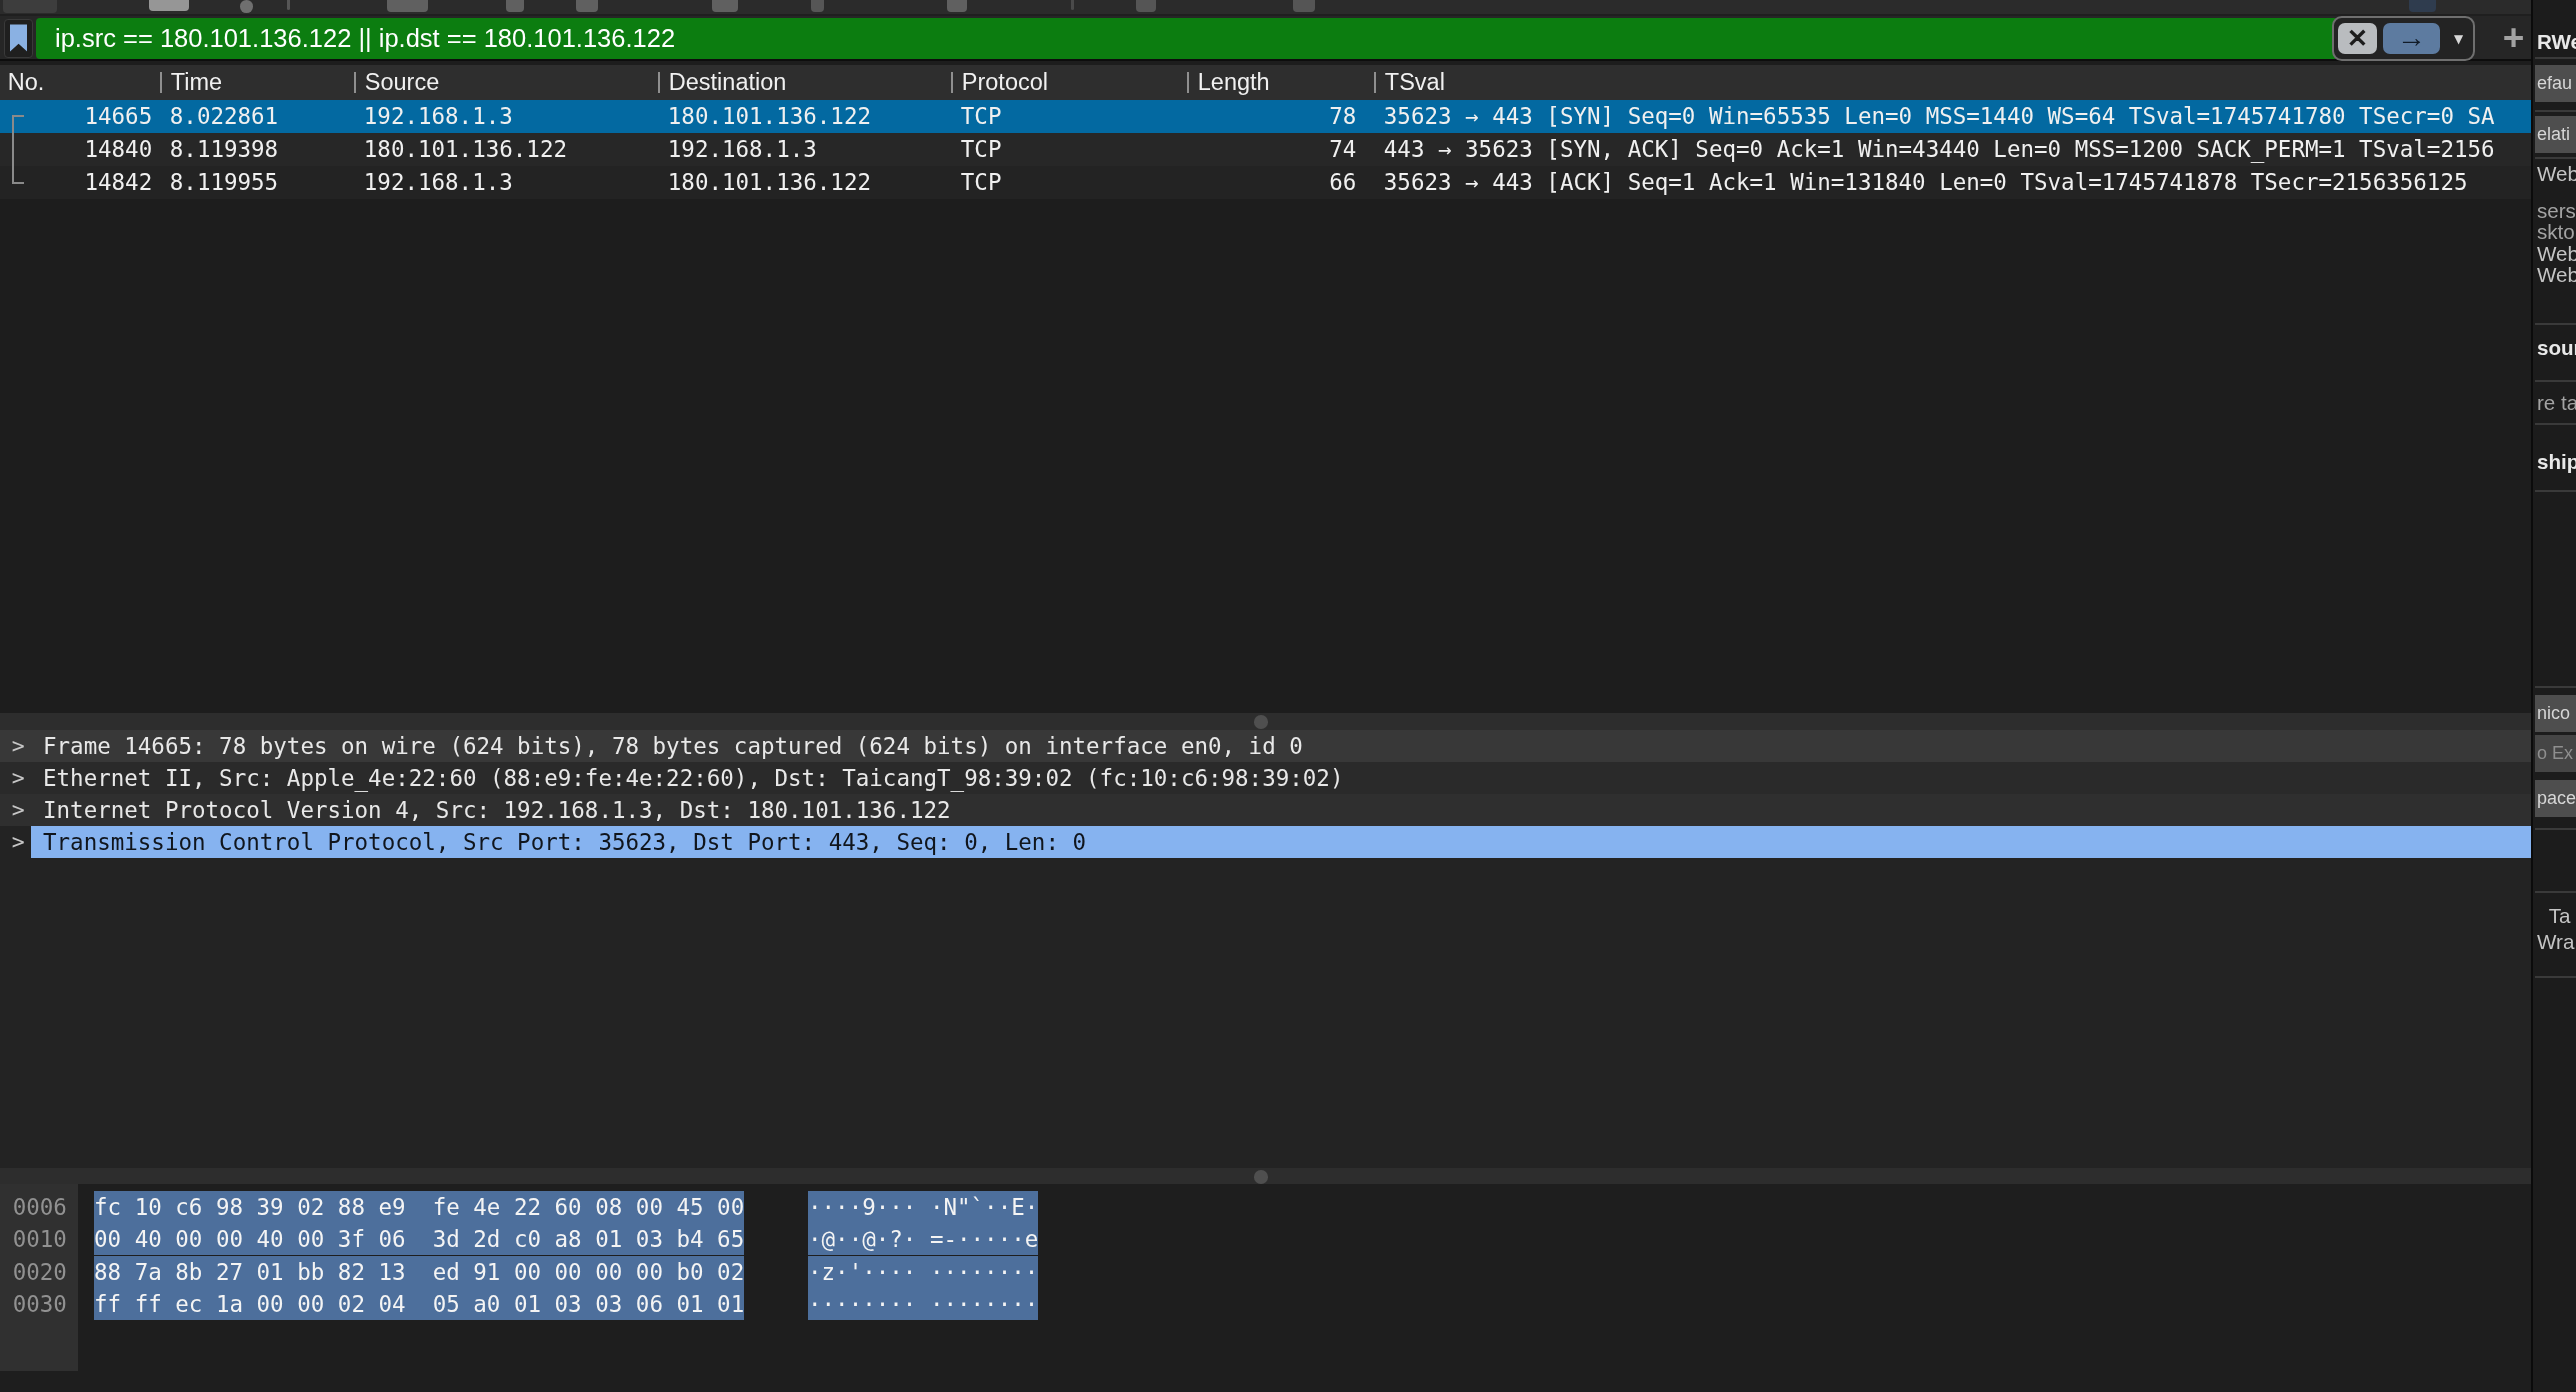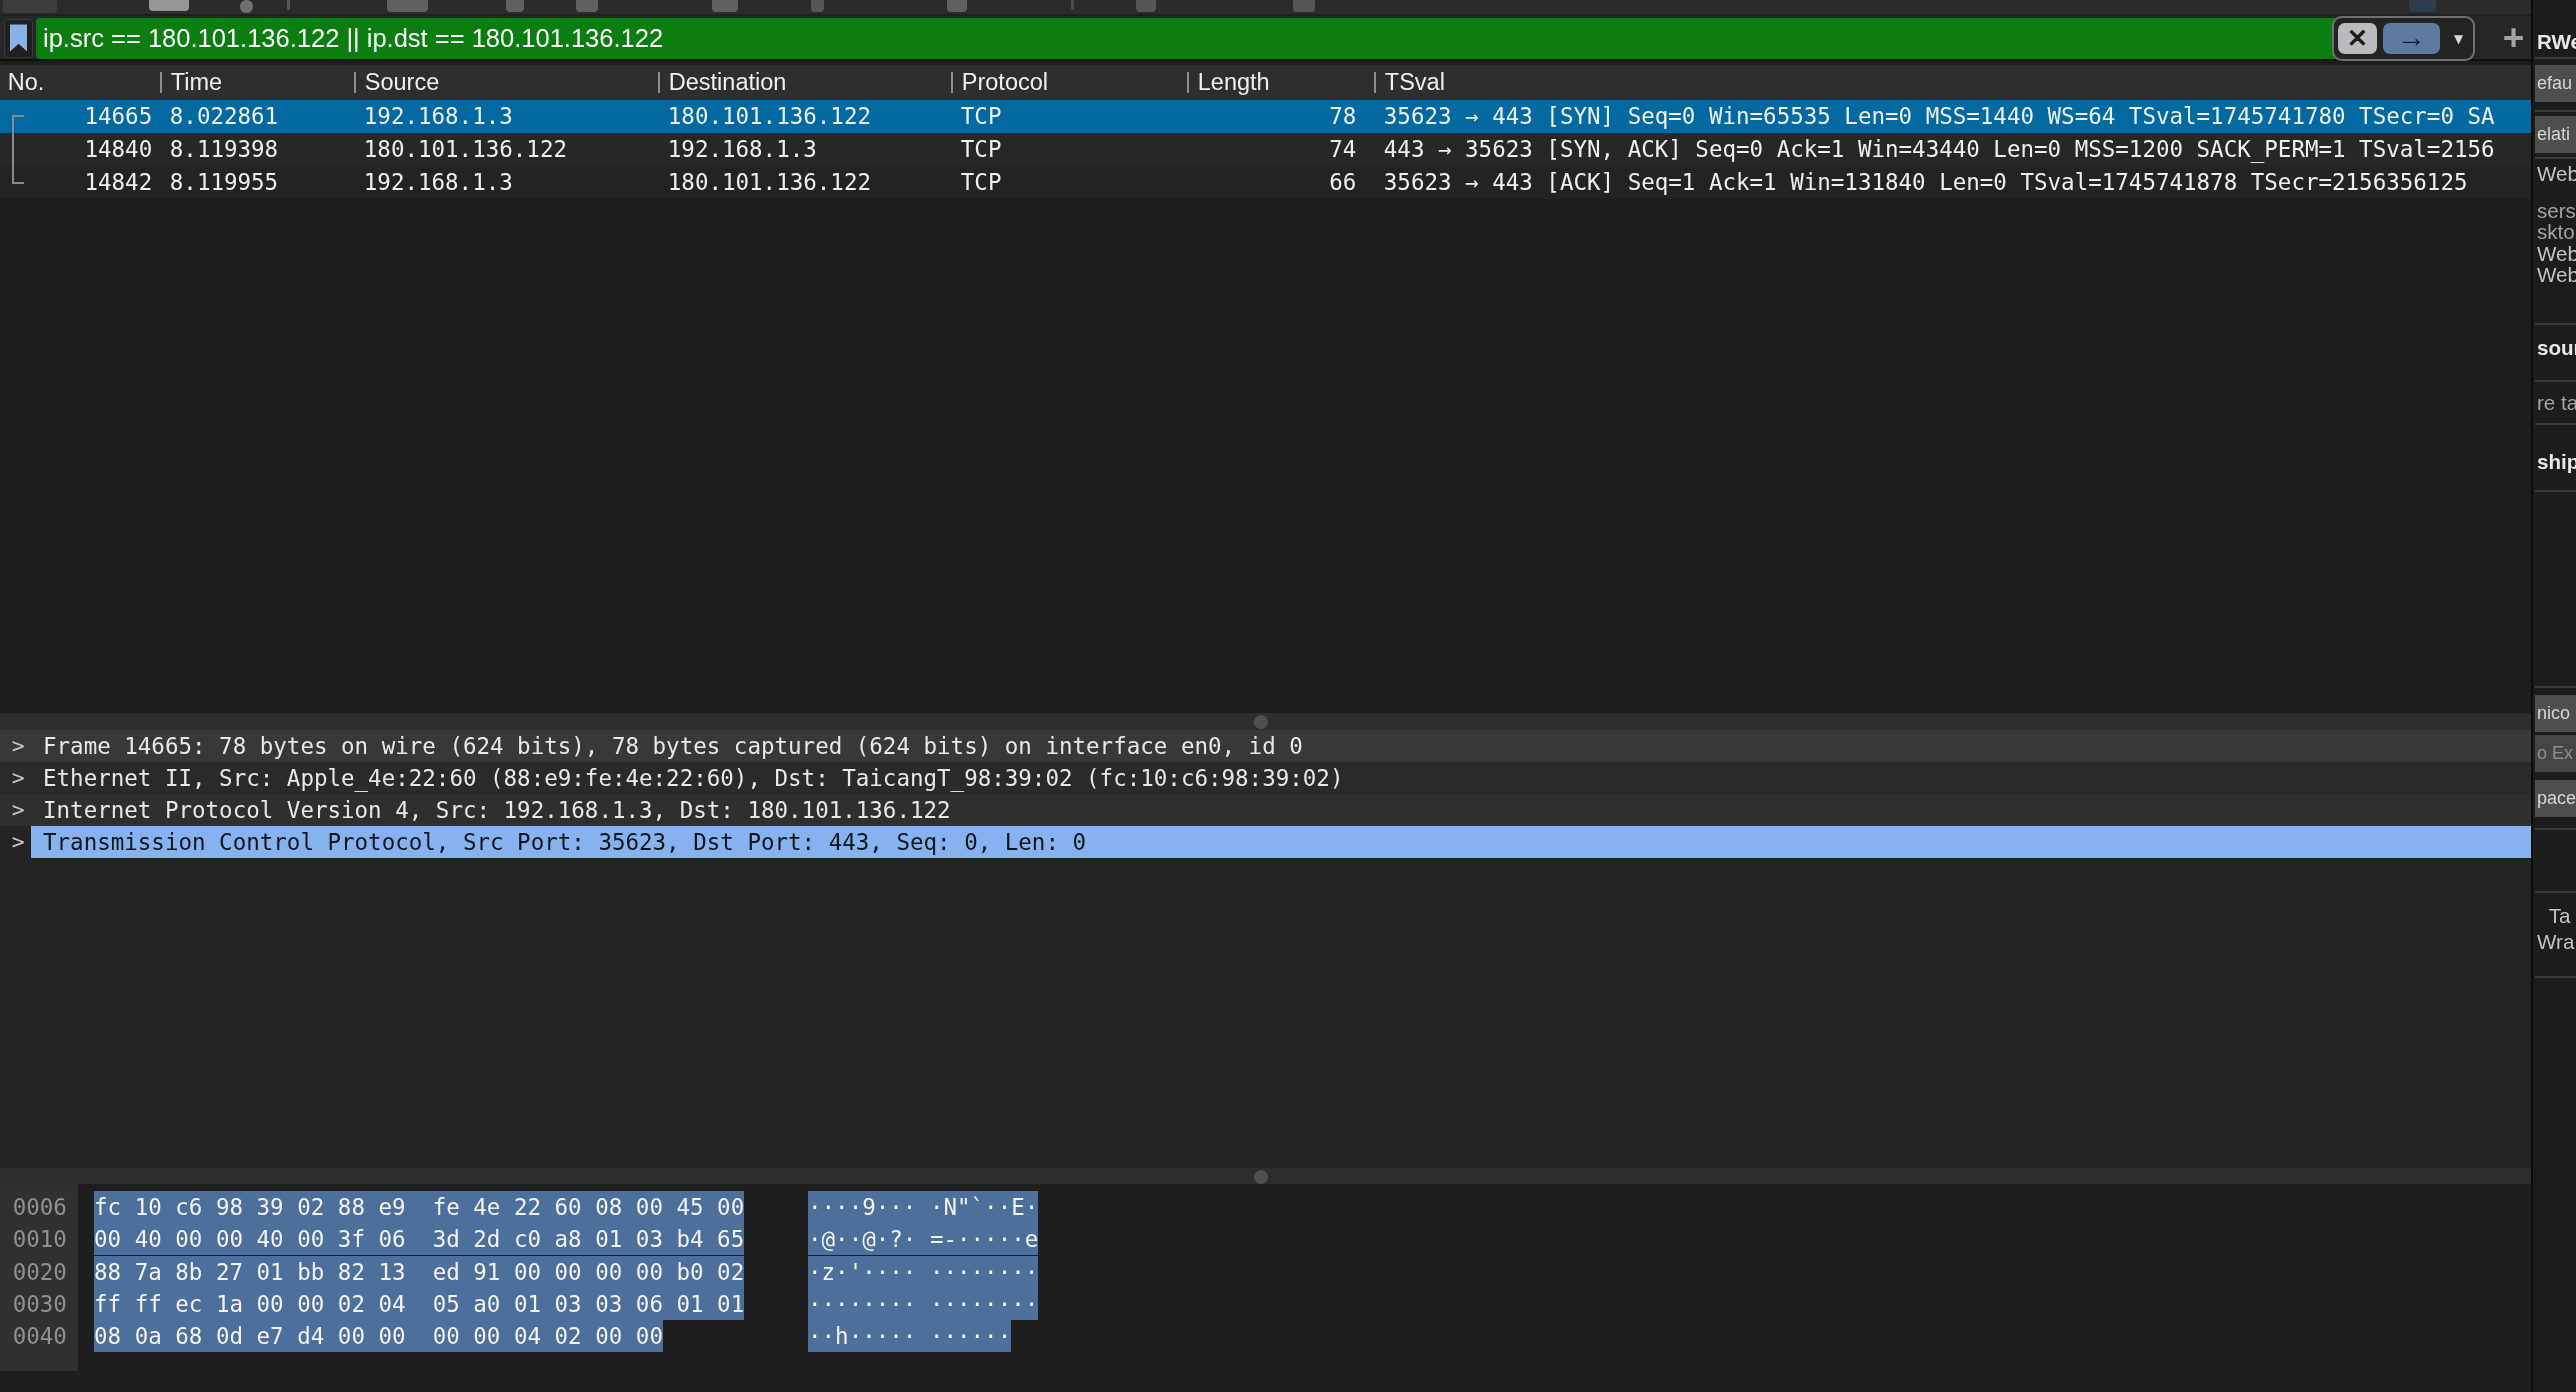--- a/index.html
+++ b/index.html
@@ -11,21 +11,21 @@
   .ws { position: absolute; top:0; left:0; width: 2533px; height: 1393px; background:#1d1d1d; border-right: 2px solid #0b0b0b; overflow: hidden; }
 
   
   .top-strip { position:absolute; top:0; left:0; width:100%; height:15.7px; background:#2b2b2b; border-bottom:2px solid #1f1f1f; }
   .top-strip .rem { position:absolute; top:0; border-radius:0 0 3.9px 3.9px; }
 
   
   .filter-bar { position:absolute; top:15.7px; left:0; width:100%; height:45px; background:#262626; border-bottom:2px solid #0d0d0d; }
   .bookmark-btn { position:absolute; left:3.9px; top:2.9px; width:29px; height:39px; background:#1f1f1f; border:1px solid #3a3a3a; border-radius:3.9px; }
   .bookmark-shape { position:absolute; left:4.9px; top:4.9px; width:17.6px; height:27.4px; background:#8ab1e3; clip-path: polygon(0 0,100% 0,100% 100%,50% 70%,0 100%); }
-  .filter-input { position:absolute; left:36px; top:2px; width:2299px; height:41px; background:#0c7d10; border-radius:3.9px 0 0 3.9px; color:#ffffff; font-family:"Liberation Sans", sans-serif; font-size:25.5px; line-height:41px; padding-left:7px; white-space:nowrap; overflow:hidden; }
+  .filter-input { position:absolute; left:36px; top:2px; width:2299px; height:41px; background:#0c7d10; border-radius:3.9px 0 0 3.9px; color:#ffffff; font-family:"Liberation Sans", sans-serif; font-size:25.5px; line-height:41px; padding-left:19px; white-space:nowrap; overflow:hidden; }
   .filter-btn-group { position:absolute; left:2332px; top:0px; width:143px; height:45px; border:2px solid #6f6f6f; border-radius:9.8px; background:#232323; }
   .clear-btn { position:absolute; left:3.9px; top:4.9px; width:39px; height:31px; background:#b9bcbf; border-radius:6.9px; color:#1c1c1c; font-size:25.5px; font-weight:bold; text-align:center; line-height:31px; font-family:"Liberation Sans", sans-serif; }
   .apply-btn { position:absolute; left:49px; top:4.9px; width:57px; height:31px; background:#5d7ba0; border-radius:6.9px; color:#121c28; font-size:29px; font-weight:bold; text-align:center; line-height:29px; font-family:"Liberation Sans", sans-serif; }
   .hist-btn { position:absolute; left:110px; top:4.9px; width:29px; height:31px; color:#d8d8d8; font-size:23.5px; text-align:center; line-height:31px; }
   .add-filter-btn { position:absolute; left:2496px; top:3.9px; width:35px; height:37px; color:#a2a2a2; font-size:37px; font-weight:bold; font-family:"Liberation Sans", sans-serif; text-align:center; line-height:35px; }
 
   
   .packet-pane { position:absolute; top:65px; left:0; width:100%; height:648px; background:#1d1d1d; }
   .prow { display:grid; grid-template-columns:160px 194px 304px 293px 236px 187px 1fr; width:100%; }
   .list-header { height:35px; line-height:35px; background:#2e2e2e; color:#f0f0f0; font-family:"Liberation Sans", sans-serif; font-size:23.5px; }
@@ -201,25 +201,20 @@
       </div>
       <div class="hex-row" style="top:72px;">
         <span class="offset">0020</span>
         <span class="bytes">88 7a 8b 27 01 bb 82 13  ed 91 00 00 00 00 b0 02</span>
         <span class="ascii">·z·'···· ········</span>
       </div>
       <div class="hex-row" style="top:104px;padding-left:46px;">
         <span class="offset">0030</span>
         <span class="bytes">ff ff ec 1a 00 00 02 04  05 a0 01 03 03 06 01 01</span>
         <span class="ascii">········ ········</span>
-      </div>
-      <div class="hex-row" style="top:136px;">
-        <span class="offset">0040</span>
-        <span class="bytes">08 0a 68 0d e7 d4 00 00  00 00 04 02 00 00</span>
-        <span class="ascii">··h····· ······</span>
       </div>
 
     </div>
 
   </div>
 
   <div class="bg-strip">
     <div class="strip-divider" style="top:57px;"></div>
     <div class="strip-divider" style="top:110px;"></div>
     <div class="strip-divider" style="top:157px;"></div>

